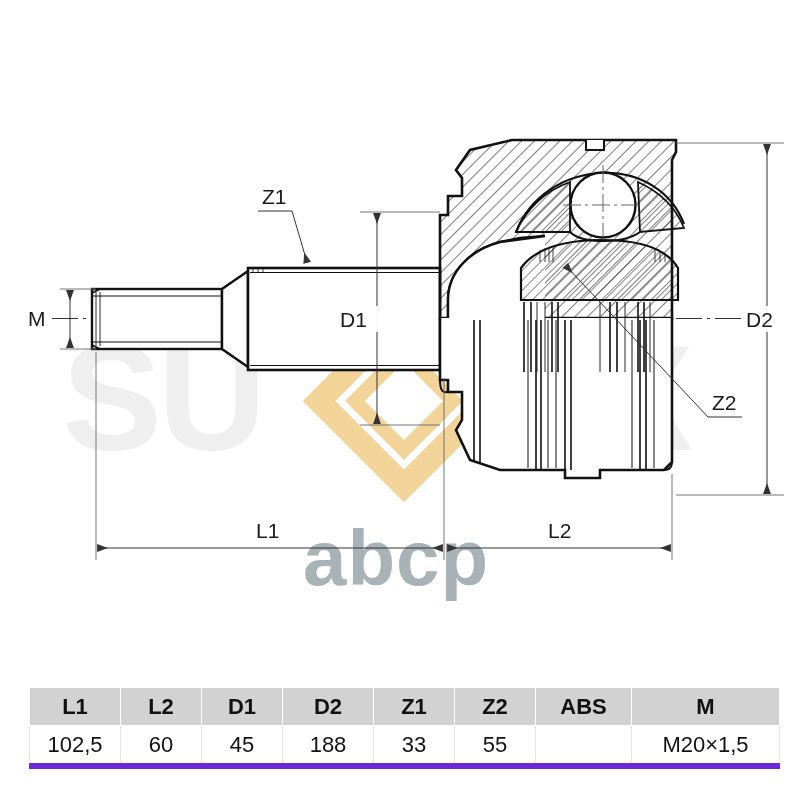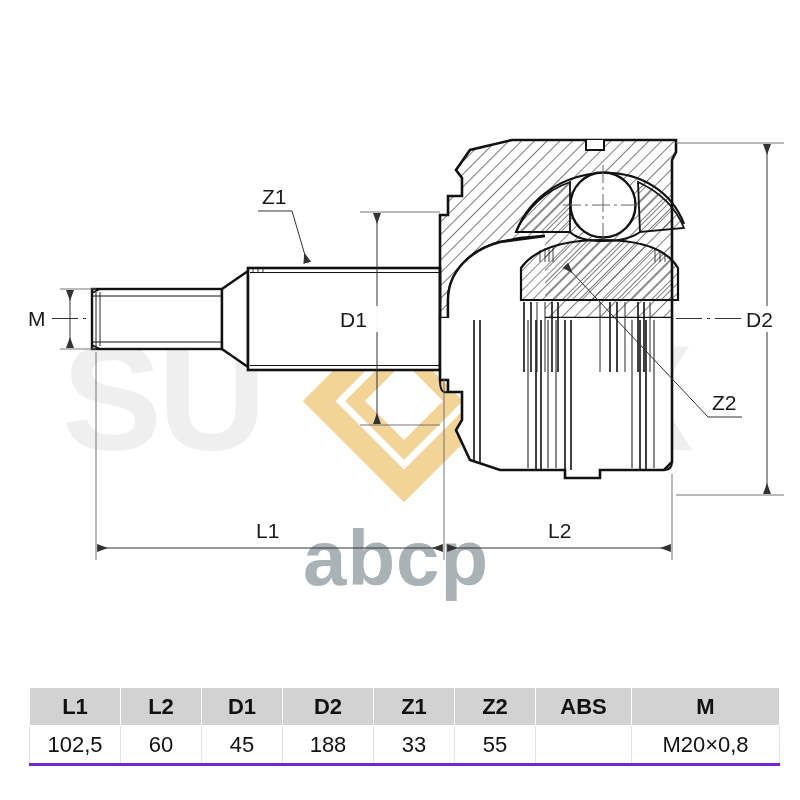--- a/index.html
+++ b/index.html
@@ -70,21 +70,21 @@
     background: #d2d2d2;
     font-size: 22px;
     font-weight: bold;
   }
   table.spec td {
     background: #ffffff;
     font-size: 22px;
     font-weight: normal;
   }
   table.spec tr.vals td {
-    border-bottom: 3px solid #6d28d9;
+    border-bottom: 6px solid #6d28d9;
     border-left: 1px solid #e4e4e4;
     border-right: 1px solid #e4e4e4;
   }
 </style>
 </head>
 <body>
 
 <div id="page">
 
   <svg id="drawing" viewBox="0 0 800 800">
@@ -325,19 +325,19 @@
       </thead>
       <tbody>
         <tr class="vals">
           <td>102,5</td>
           <td>60</td>
           <td>45</td>
           <td>188</td>
           <td>33</td>
           <td>55</td>
           <td></td>
-          <td>M20×0,8</td>
+          <td>M20×1,5</td>
         </tr>
       </tbody>
     </table>
   </div>
 
 </div>
 
 </body></html>

